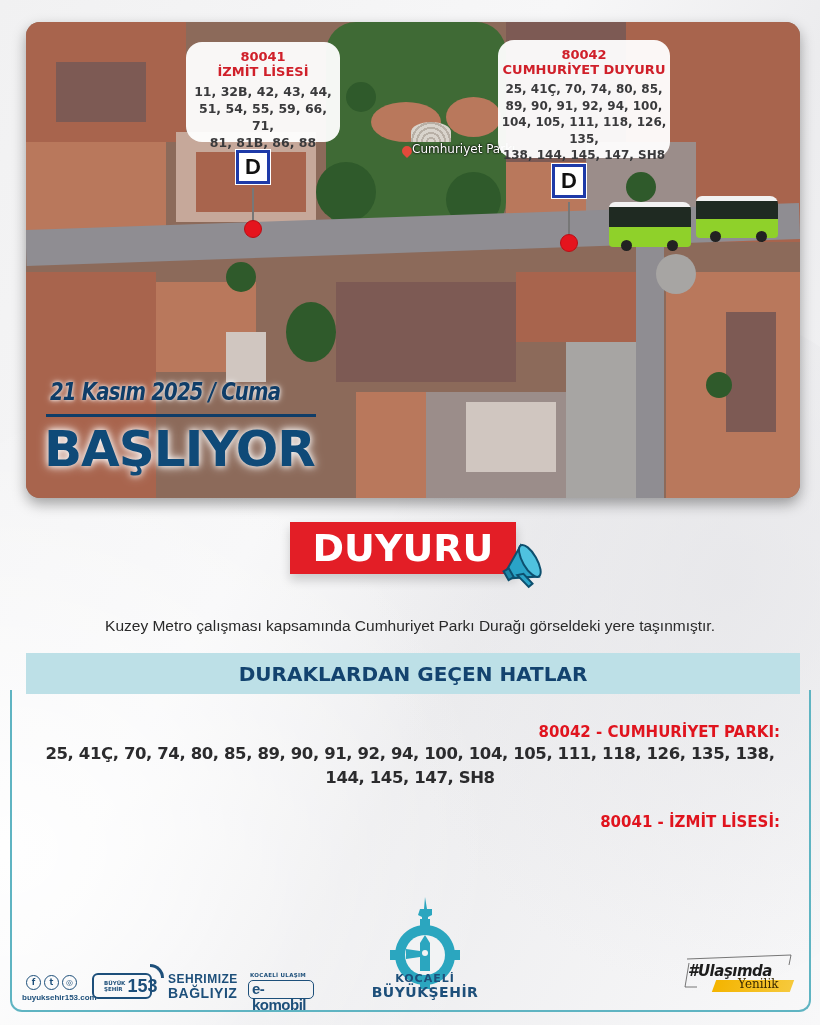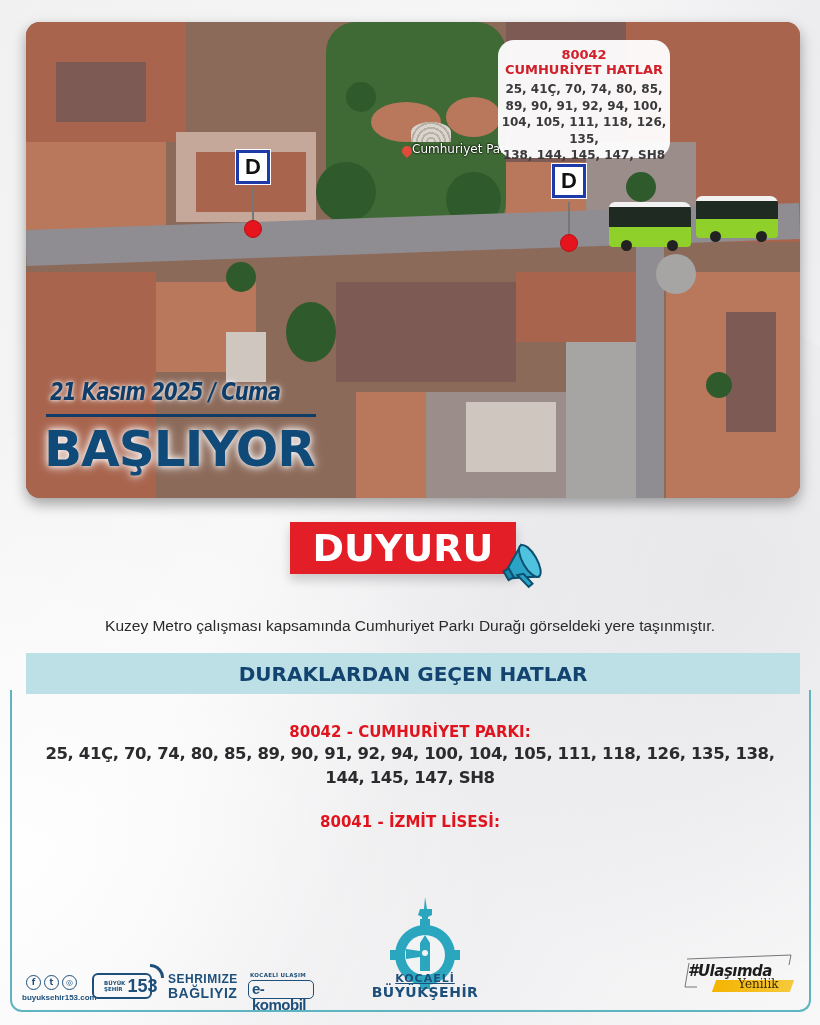--- a/index.html
+++ b/index.html
@@ -105,21 +105,21 @@
     font-size: 15.5px; color: #2a2a2a; font-family: "Liberation Sans", sans-serif;
   }
   .band {
     position: absolute; left: 26px; top: 653px; width: 774px; height: 41px;
     background: #bde0e7;
     display: flex; align-items: center; justify-content: center;
     color: #13436f; font-weight: bold; font-size: 20px;
     font-family: "DejaVu Sans", sans-serif;
   }
   .stop-block { position: absolute; left: 40px; width: 740px; text-align: center; font-family: "DejaVu Sans", sans-serif; font-weight: bold; }
-  .stop-title { color: #e0141e; font-size: 15px; line-height: 20px; }
+  .stop-title { color: #e0141e; font-size: 15px; line-height: 20px; text-align: right; }
   .stop-lines { color: #2b2b2d; font-size: 16.5px; line-height: 24px; letter-spacing: -0.4px; }
 
   
   .social { position: absolute; left: 26px; top: 975px; display: flex; gap: 3px; }
   .social span {
     width: 15px; height: 15px; border-radius: 50%; border: 1.5px solid #1d4f7a;
     font-size: 8px; color: #1d4f7a; display: flex; align-items: center; justify-content: center; font-weight: bold;
   }
   .site { position: absolute; left: 22px; top: 993px; font-size: 8px; color: #1d4f7a; font-weight: bold; font-family: "Liberation Sans", sans-serif; }
   .b153 {
@@ -134,21 +134,21 @@
   .bagliyiz { position: absolute; left: 168px; top: 985px; font-size: 14px; color: #1d4f7a; font-weight: bold; font-family: "Liberation Sans", sans-serif; letter-spacing: 0.5px; }
   .ekomobil-top { position: absolute; left: 250px; top: 972px; font-size: 5.5px; color: #1d4f7a; font-weight: bold; letter-spacing: 0.3px; }
   .ekomobil {
     position: absolute; left: 248px; top: 980px; width: 66px; height: 19px;
     border: 1.5px solid #1d4f7a; border-radius: 5px;
     font-size: 15px; color: #1d4f7a; font-weight: bold; line-height: 16px; padding-left: 3px;
     font-family: "Liberation Sans", sans-serif; letter-spacing: -0.5px;
   }
 
   .logo-wrap { position: absolute; left: 380px; top: 895px; width: 90px; height: 110px; }
-  .kocaeli { position: absolute; left: 350px; top: 972px; width: 150px; text-align: center; font-size: 11px; font-weight: bold; color: #1d4f7a; letter-spacing: 1px; text-decoration: underline; }
+  .kocaeli { position: absolute; left: 350px; top: 972px; width: 150px; text-align: center; font-size: 11px; font-weight: bold; color: #1d4f7a; letter-spacing: 1px; }
   .buyuksehir { position: absolute; left: 350px; top: 984px; width: 150px; text-align: center; font-size: 14px; font-weight: bold; color: #1d4f7a; letter-spacing: 0.5px; }
 
   .hashtag-box { position: absolute; left: 683px; top: 953px; width: 112px; height: 40px; }
   .hashtag { position: absolute; left: 688px; top: 962px; font-size: 15px; font-weight: bold; font-style: italic; color: #1c1c1c; font-family: "DejaVu Sans", sans-serif; letter-spacing: -0.5px; }
   .yenilik-bar { position: absolute; left: 714px; top: 980px; width: 78px; height: 12px; background: linear-gradient(90deg, #f4b400, #f6c93c); transform: skewX(-20deg); }
   .yenilik { position: absolute; left: 738px; top: 977px; font-size: 12px; color: #3a2a00; font-family: "DejaVu Serif", serif; }
 </style>
 </head>
 <body>
 
@@ -192,27 +192,36 @@
   <div class="tile roof-f" style="left:440px;top:380px;width:90px;height:70px;"></div>
   <div class="tile roof-a" style="left:490px;top:250px;width:120px;height:70px;"></div>
   <div class="tile roof-b" style="left:640px;top:250px;width:134px;height:226px;"></div>
   <div class="tile roof-c" style="left:700px;top:290px;width:50px;height:120px;"></div>
   <div class="tile tree" style="left:680px;top:350px;width:26px;height:26px;"></div>
   <div class="tile plaza" style="left:630px;top:232px;width:40px;height:40px;border-radius:50%;"></div>
 
   <div class="poi-pin" style="left:376px;top:124px;"></div>
   <div class="poi-label" style="left:386px;top:120px;">Cumhuriyet Parkı</div>
 
+  <div class="callout" style="left:160px;top:20px;width:154px;height:100px;padding-top:7px;">
+    <div class="code">80041</div>
+    <div class="name">İZMİT LİSESİ</div>
+    <div class="lines">
+      <div>11, 32B, 42, 43, 44,</div>
+      <div>51, 54, 55, 59, 66,  71,</div>
+      <div>81, 81B, 86, 88</div>
+    </div>
+  </div>
   <div class="dsign" style="left:210px;top:128px;">D</div>
   <div class="pole" style="left:226px;top:166px;height:36px;"></div>
   <div class="dot" style="left:218px;top:198px;"></div>
 
   <div class="callout" style="left:472px;top:18px;width:172px;height:118px;padding-top:7px;">
     <div class="code">80042</div>
-    <div class="name">CUMHURİYET HATLAR</div>
+    <div class="name">CUMHURİYET DUYURU</div>
     <div class="lines" style="font-size:12px;line-height:16.5px;">
       <div>25, 41Ç, 70, 74, 80, 85,</div>
       <div>89, 90, 91, 92, 94, 100,</div>
       <div>104, 105, 111, 118, 126, 135,</div>
       <div>138, 144, 145, 147, SH8</div>
     </div>
   </div>
   <div class="dsign" style="left:526px;top:142px;">D</div>
   <div class="pole" style="left:542px;top:180px;height:34px;"></div>
   <div class="dot" style="left:534px;top:212px;"></div>

